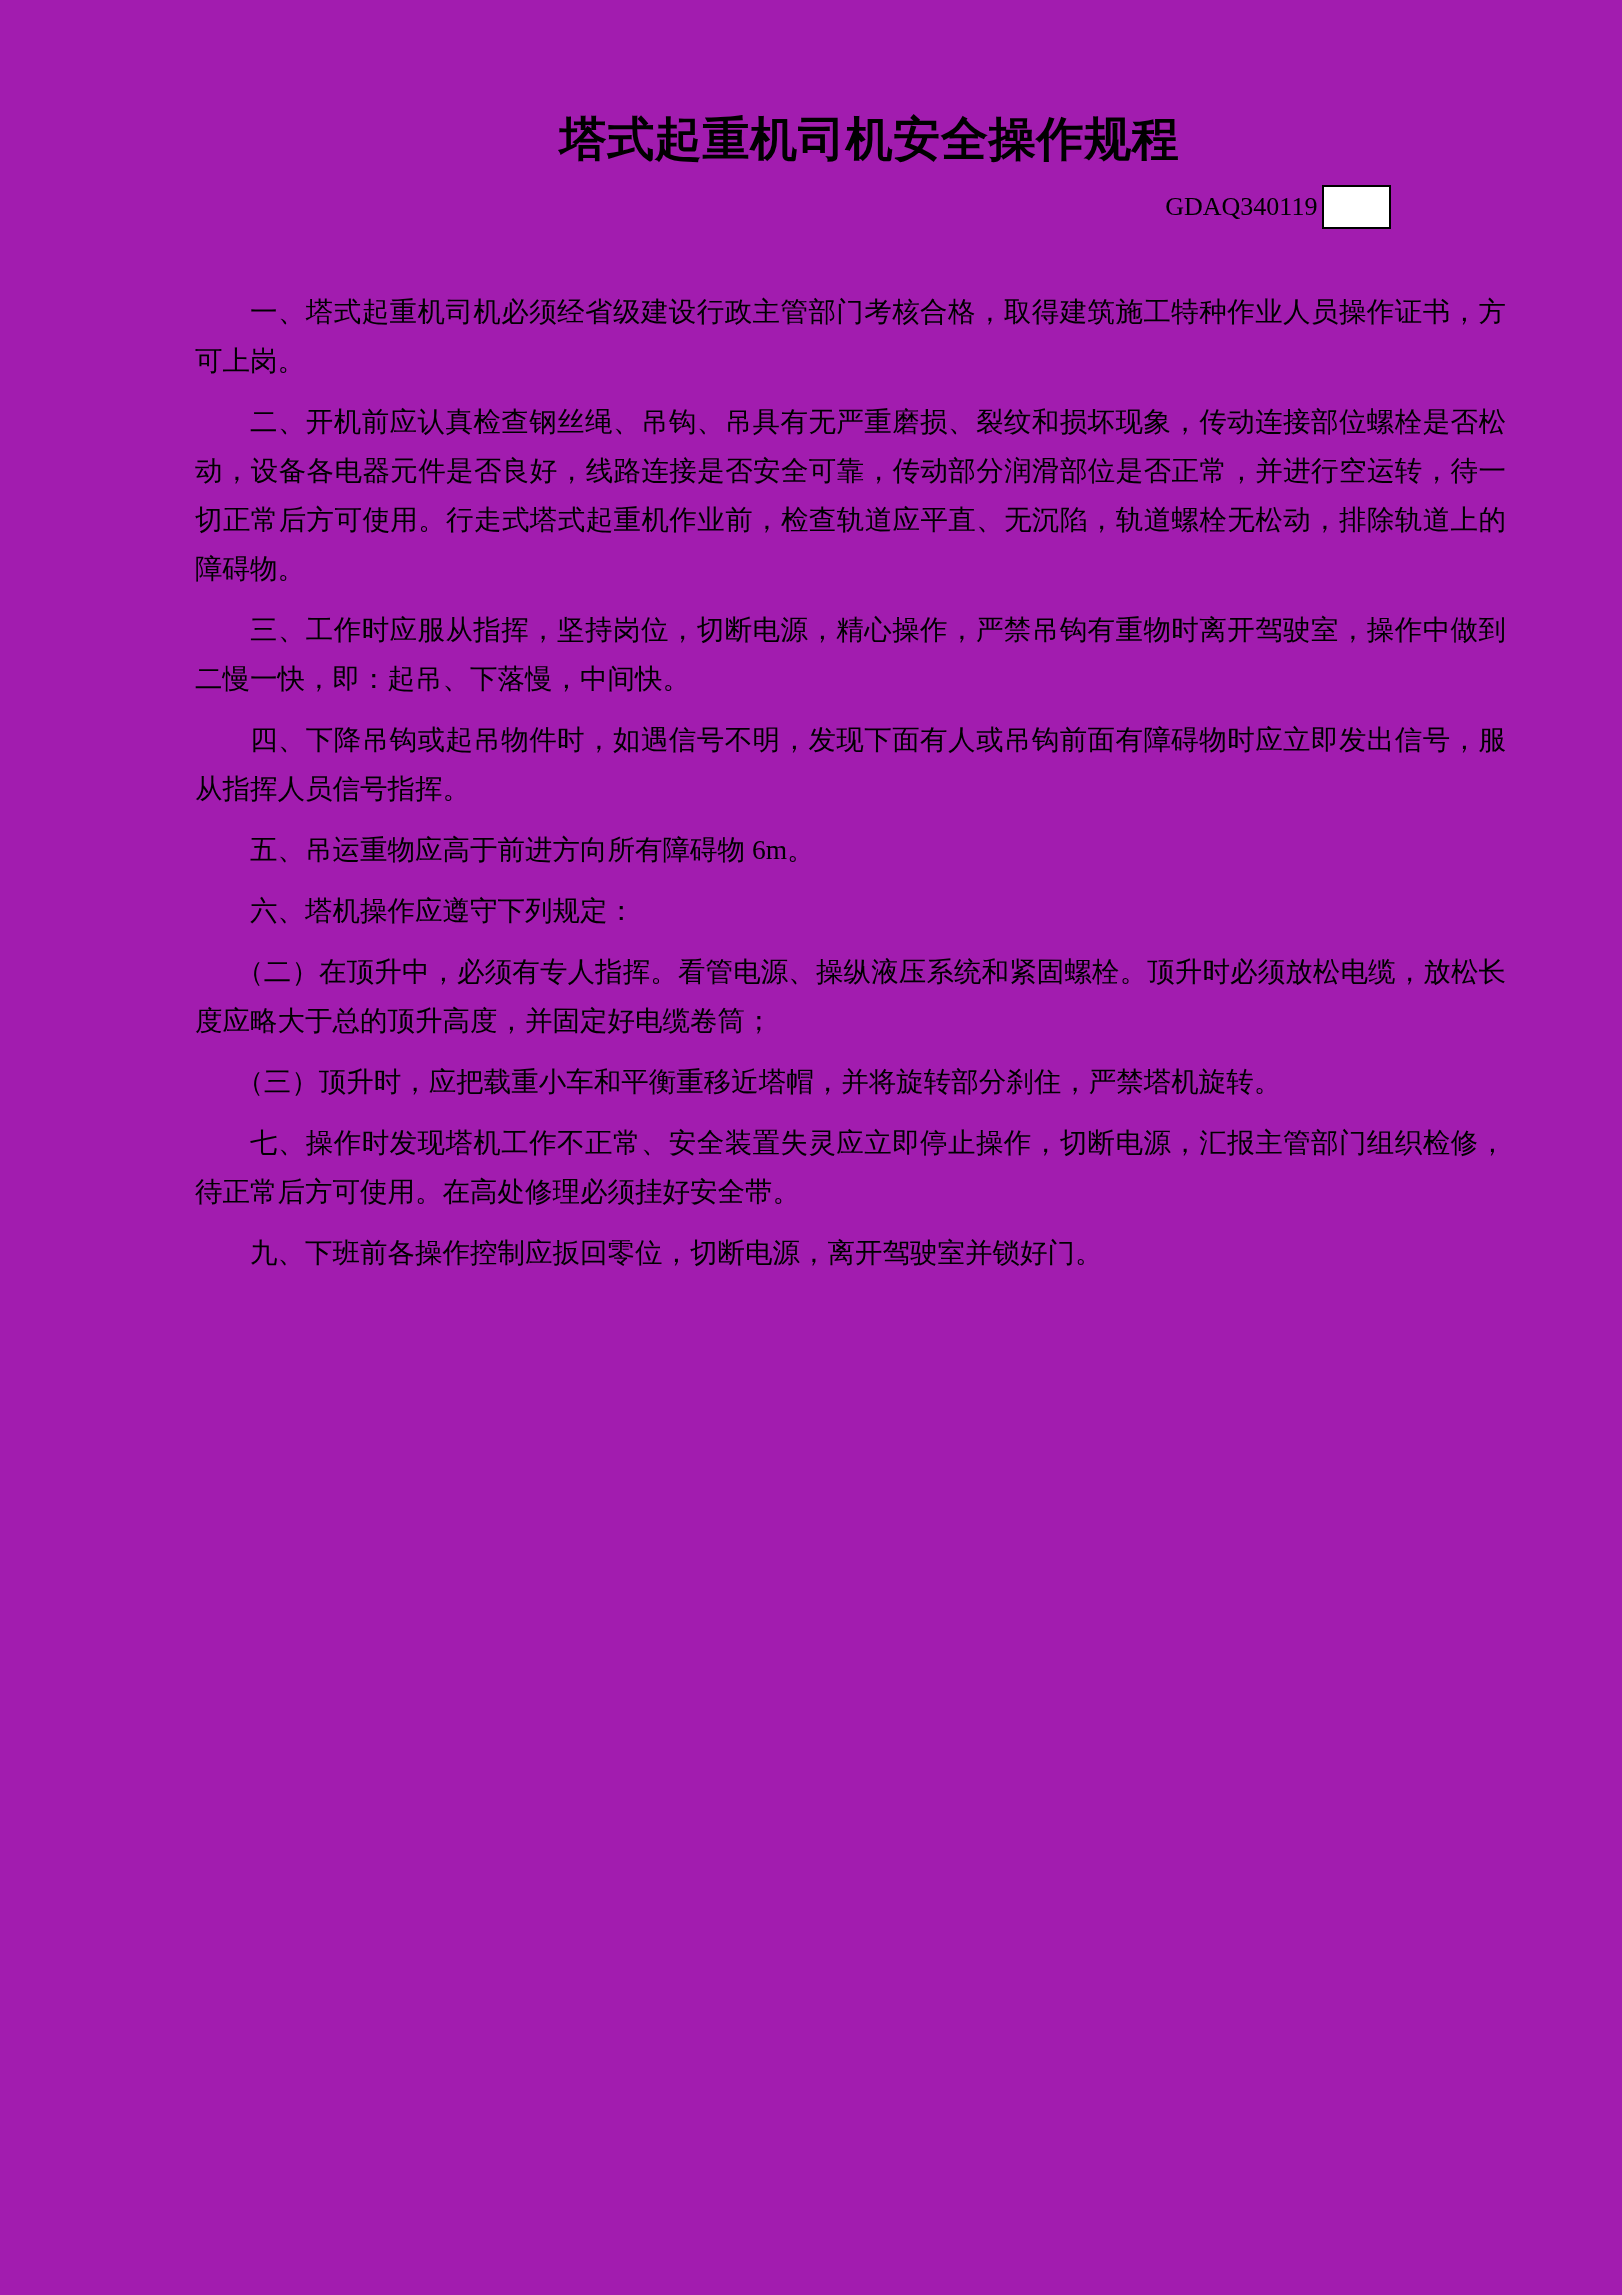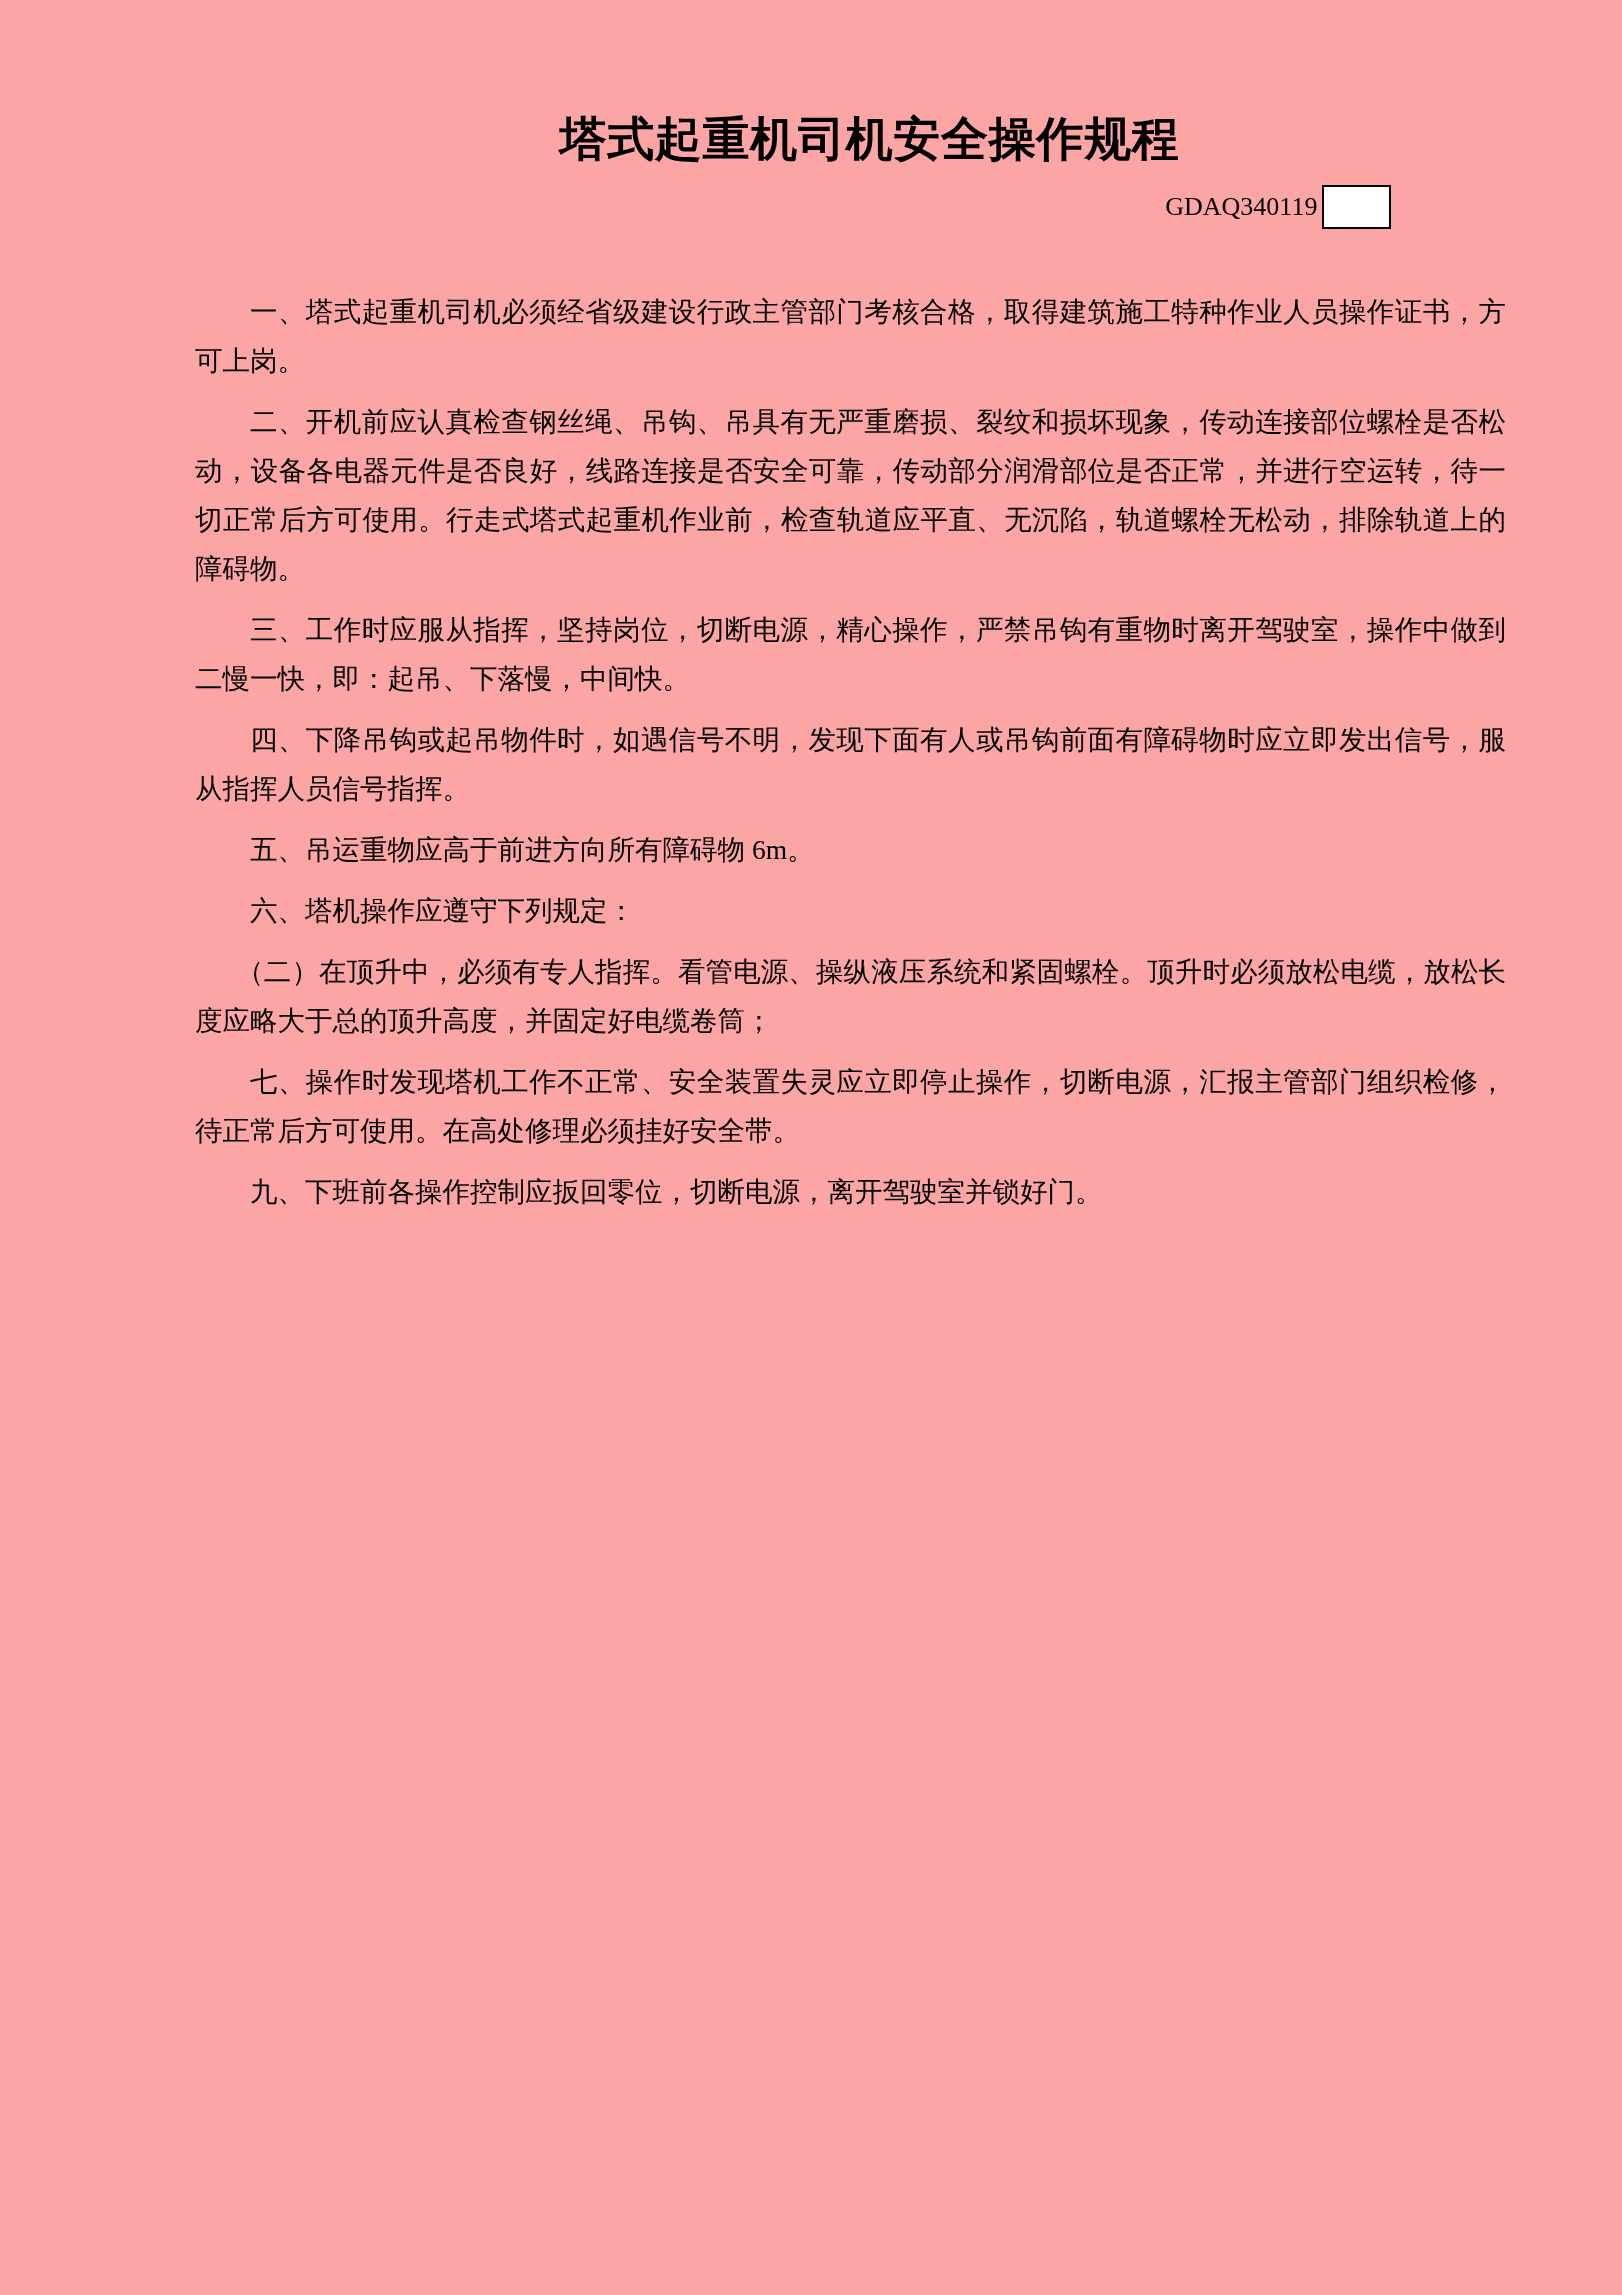--- a/index.html
+++ b/index.html
@@ -4,21 +4,21 @@
 <style>
   html, body {
     margin: 0;
     padding: 0;
     background: #9e9e9e;
   }
   .page {
     position: relative;
     width: 1623px;
     height: 2295px;
-    background: #fca5a5;
+    background: #a21caf;
     color: #000000;
     overflow: hidden;
     font-family: "Liberation Serif", serif;
   }
   .doc-title {
     position: absolute;
     top: 113px;
     left: 0;
     width: 100%;
     box-sizing: border-box;
@@ -88,18 +88,19 @@
   </div>
 
   <div class="doc-body">
     <p class="p-num">一、塔式起重机司机必须经省级建设行政主管部门考核合格，取得建筑施工特种作业人员操作证书，方可上岗。</p>
     <p class="p-num">二、开机前应认真检查钢丝绳、吊钩、吊具有无严重磨损、裂纹和损坏现象，传动连接部位螺栓是否松动，设备各电器元件是否良好，线路连接是否安全可靠，传动部分润滑部位是否正常，并进行空运转，待一切正常后方可使用。行走式塔式起重机作业前，检查轨道应平直、无沉陷，轨道螺栓无松动，排除轨道上的障碍物。</p>
     <p class="p-num">三、工作时应服从指挥，坚持岗位，切断电源，精心操作，严禁吊钩有重物时离开驾驶室，操作中做到二慢一快，即：起吊、下落慢，中间快。</p>
     <p class="p-num">四、下降吊钩或起吊物件时，如遇信号不明，发现下面有人或吊钩前面有障碍物时应立即发出信号，服从指挥人员信号指挥。</p>
     <p class="p-num">五、吊运重物应高于前进方向所有障碍物 6m。</p>
     <p class="p-num">六、塔机操作应遵守下列规定：</p>
     <p class="p-paren">（二）在顶升中，必须有专人指挥。看管电源、操纵液压系统和紧固螺栓。顶升时必须放松电缆，放松长度应略大于总的顶升高度，并固定好电缆卷筒；</p>
+    <p class="p-paren">（三）顶升时，应把载重小车和平衡重移近塔帽，并将旋转部分刹住，严禁塔机旋转。</p>
     <p class="p-num">七、操作时发现塔机工作不正常、安全装置失灵应立即停止操作，切断电源，汇报主管部门组织检修，待正常后方可使用。在高处修理必须挂好安全带。</p>
     <p class="p-num">九、下班前各操作控制应扳回零位，切断电源，离开驾驶室并锁好门。</p>
   </div>
 
 </div>
 
 
 </body></html>

